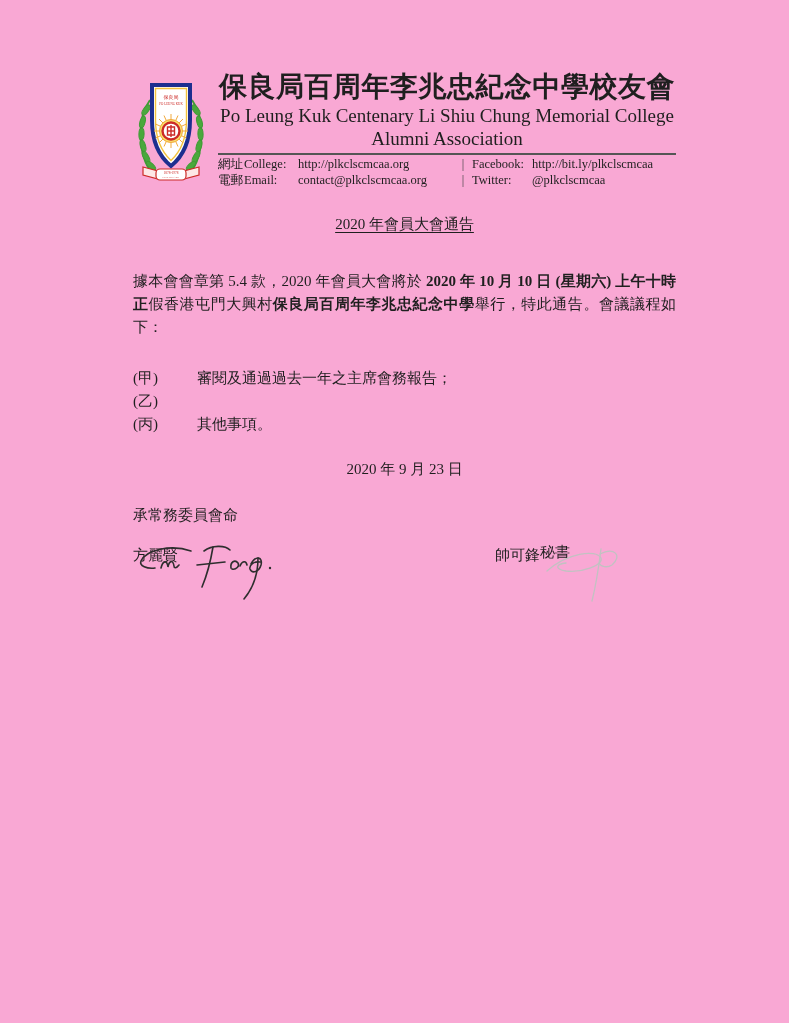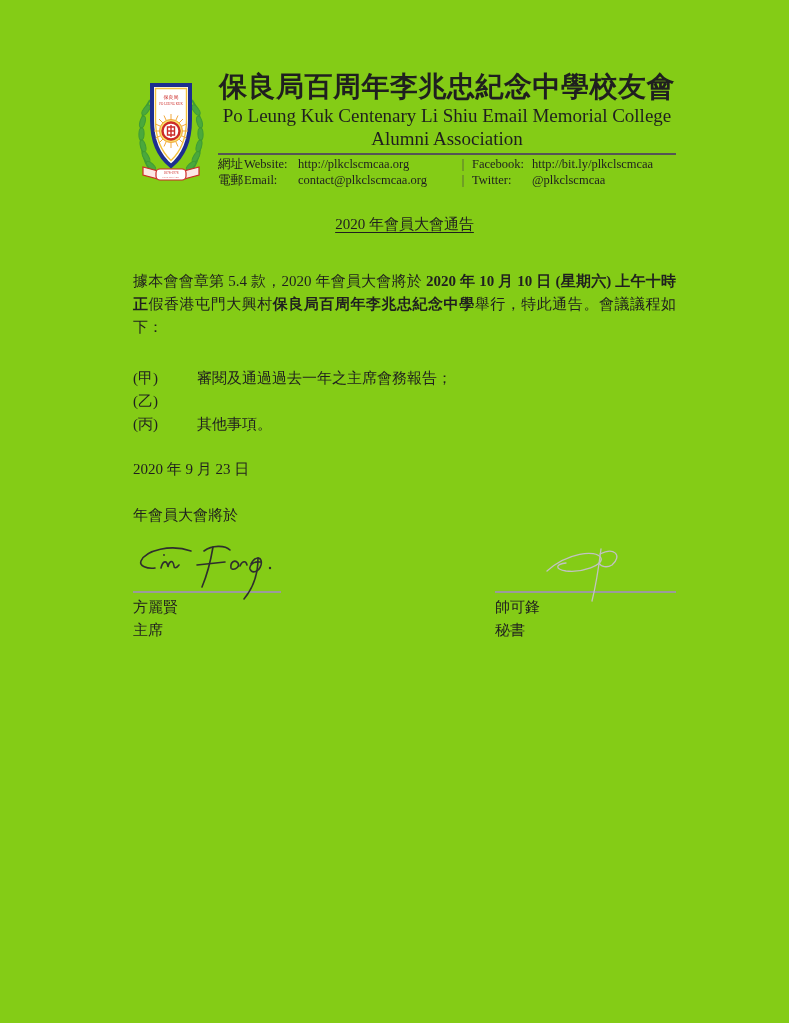--- a/index.html
+++ b/index.html
@@ -1,17 +1,17 @@
 <!DOCTYPE html>
 <html><head>
 <meta charset="utf-8">
 <style>
   html,body { margin:0; padding:0; background:#ffffff; }
   .page {
-    position:relative; width:789px; height:1023px; background:#84cc16;
+    position:relative; width:789px; height:1023px; background:#f9a8d4;
     font-family:"Liberation Serif","DejaVu Serif",serif; color:#1f1f1f;
     overflow:hidden;
   }
   
   .letterhead { position:absolute; left:133px; top:70px; width:545px; display:flex; }
   .crest { width:76px; height:114px; flex:0 0 76px; margin-top:2px; }
   .head-text { margin-left:9px; width:458px; }
   .title-zh {
     font-size:28px; line-height:34px; text-align:center; white-space:nowrap;
     letter-spacing:0.5px; font-weight:600;
@@ -26,25 +26,25 @@
   
   .doc-body { position:absolute; left:133px; top:213px; width:543px; font-size:15px; line-height:23px; }
   .notice-title { text-align:center; }
   .notice-title span { text-decoration:underline; text-underline-offset:3px; }
   .para { margin:0; text-align:justify; }
   .p1 { margin-top:34px; }
   .agenda { margin-top:28px; }
   .agenda-row { display:flex; }
   .agenda-marker { flex:0 0 64px; }
   .p2 { margin-top:16px; }
-  .date-line { margin:22px 0 0 0; }
+  .date-line { margin:22px 0 0 0;text-align:center; }
   .closing-line { margin:23px 0 0 0; }
   
   .signatures { margin-top:14px; display:flex; justify-content:space-between; }
-  .sig-col { display:flex; flex-direction:column; }
+  .sig-col { display:flex; flex-direction:row; }
   .sig-col.left { width:148px; }
   .sig-col.right { width:181px; }
   .sig-hand { height:50px; position:relative; }
   .sig-hand svg { position:absolute; left:0; top:0; overflow:visible; }
   .sig-rule { border:none; border-top:2px solid #9b9b9b; margin:0; }
   .sig-name { margin-top:3px; }
   .sig-title { }
   .bold { font-weight:bold; }
 </style>
 </head>
@@ -101,26 +101,26 @@
 
       <path d="M10,95 L25,99 L25,107 L10,103 Z" fill="#fde8e6" stroke="#cc2a26" stroke-width="1.2"></path>
       <path d="M66,95 L51,99 L51,107 L66,103 Z" fill="#fde8e6" stroke="#cc2a26" stroke-width="1.2"></path>
       <rect x="23" y="97" width="30" height="11" rx="4" fill="#ffffff" stroke="#cc2a26" stroke-width="1.2"></rect>
       <text x="38" y="102" font-size="3.4" fill="#cc2a26" text-anchor="middle" font-family="'Liberation Serif',serif">1878-1978</text>
       <text x="38" y="106" font-size="2.8" fill="#cc2a26" text-anchor="middle" font-family="'Liberation Serif',serif">CENTENARY</text>
     </svg>
 
     <div class="head-text">
       <div class="title-zh">保良局百周年李兆忠紀念中學校友會</div>
-      <div class="title-en">Po Leung Kuk Centenary Li Shiu Email Memorial College</div>
+      <div class="title-en">Po Leung Kuk Centenary Li Shiu Chung Memorial College</div>
       <div class="title-en">Alumni Association</div>
       <hr class="head-rule">
       <div class="contact-row">
         <span>網址</span>
-        <span>Website:</span>
+        <span>College:</span>
         <span>http://plkclscmcaa.org</span>
         <span class="sep">|</span>
         <span>Facebook:</span>
         <span>http://bit.ly/plkclscmcaa</span>
       </div>
       <div class="contact-row">
         <span>電郵</span>
         <span>Email:</span>
         <span>contact@plkclscmcaa.org</span>
         <span class="sep">|</span>
@@ -146,21 +146,21 @@
         <span class="agenda-marker">(乙)</span>
       </div>
       <div class="agenda-row">
         <span class="agenda-marker">(丙)</span>
         <span>其他事項。</span>
       </div>
     </div>
 
 
     <p class="date-line">2020 年 9 月 23 日</p>
-    <p class="closing-line">年會員大會將於</p>
+    <p class="closing-line">承常務委員會命</p>
 
     <div class="signatures">
       <div class="sig-col left">
         <div class="sig-hand">
           <svg width="148" height="50" viewBox="0 0 148 50">
             <g fill="none" stroke="#2e2e2e" stroke-width="1.6" stroke-linecap="round">
               <path d="M58,10 C38,3 13,9 8,20 C6,25 14,28 22,27"></path>
               <path d="M28,27 C30,19 34,19 35,26 C36,20 40,18 41,25 C41,27 43,28 46,24"></path>
               <circle cx="31" cy="14" r="0.9" fill="#2e2e2e" stroke="none"></circle>
               <path d="M80,6 C78,18 74,34 69,46"></path>
@@ -169,21 +169,20 @@
               <path d="M98,27 C97,21 102,18 105,22 C107,25 103,29 99,28"></path>
               <path d="M107,25 C109,20 113,19 114,24"></path>
               <path d="M118,23 C123,14 130,16 128,24 C126,31 119,33 117,28 C116,24 121,20 127,21"></path>
               <path d="M125,17 C125,30 121,46 111,58"></path>
               <circle cx="137" cy="27" r="1.2" fill="#2e2e2e" stroke="none"></circle>
             </g>
           </svg>
         </div>
         <hr class="sig-rule">
         <div class="sig-name">方麗賢</div>
-        <div class="sig-title">主席</div>
       </div>
 
       <div class="sig-col right">
         <div class="sig-hand">
           <svg width="181" height="50" viewBox="0 0 181 50">
             <g fill="none" stroke="#c2c2c2" stroke-width="1.3" stroke-linecap="round">
               <path d="M52,30 C72,12 101,8 106,17 C109,24 87,32 71,30 C59,28 61,23 71,22"></path>
               <path d="M106,8 C104,24 101,44 97,60"></path>
               <path d="M105,13 C119,6 128,14 117,24 C112,27 106,26 104,22"></path>
             </g>

